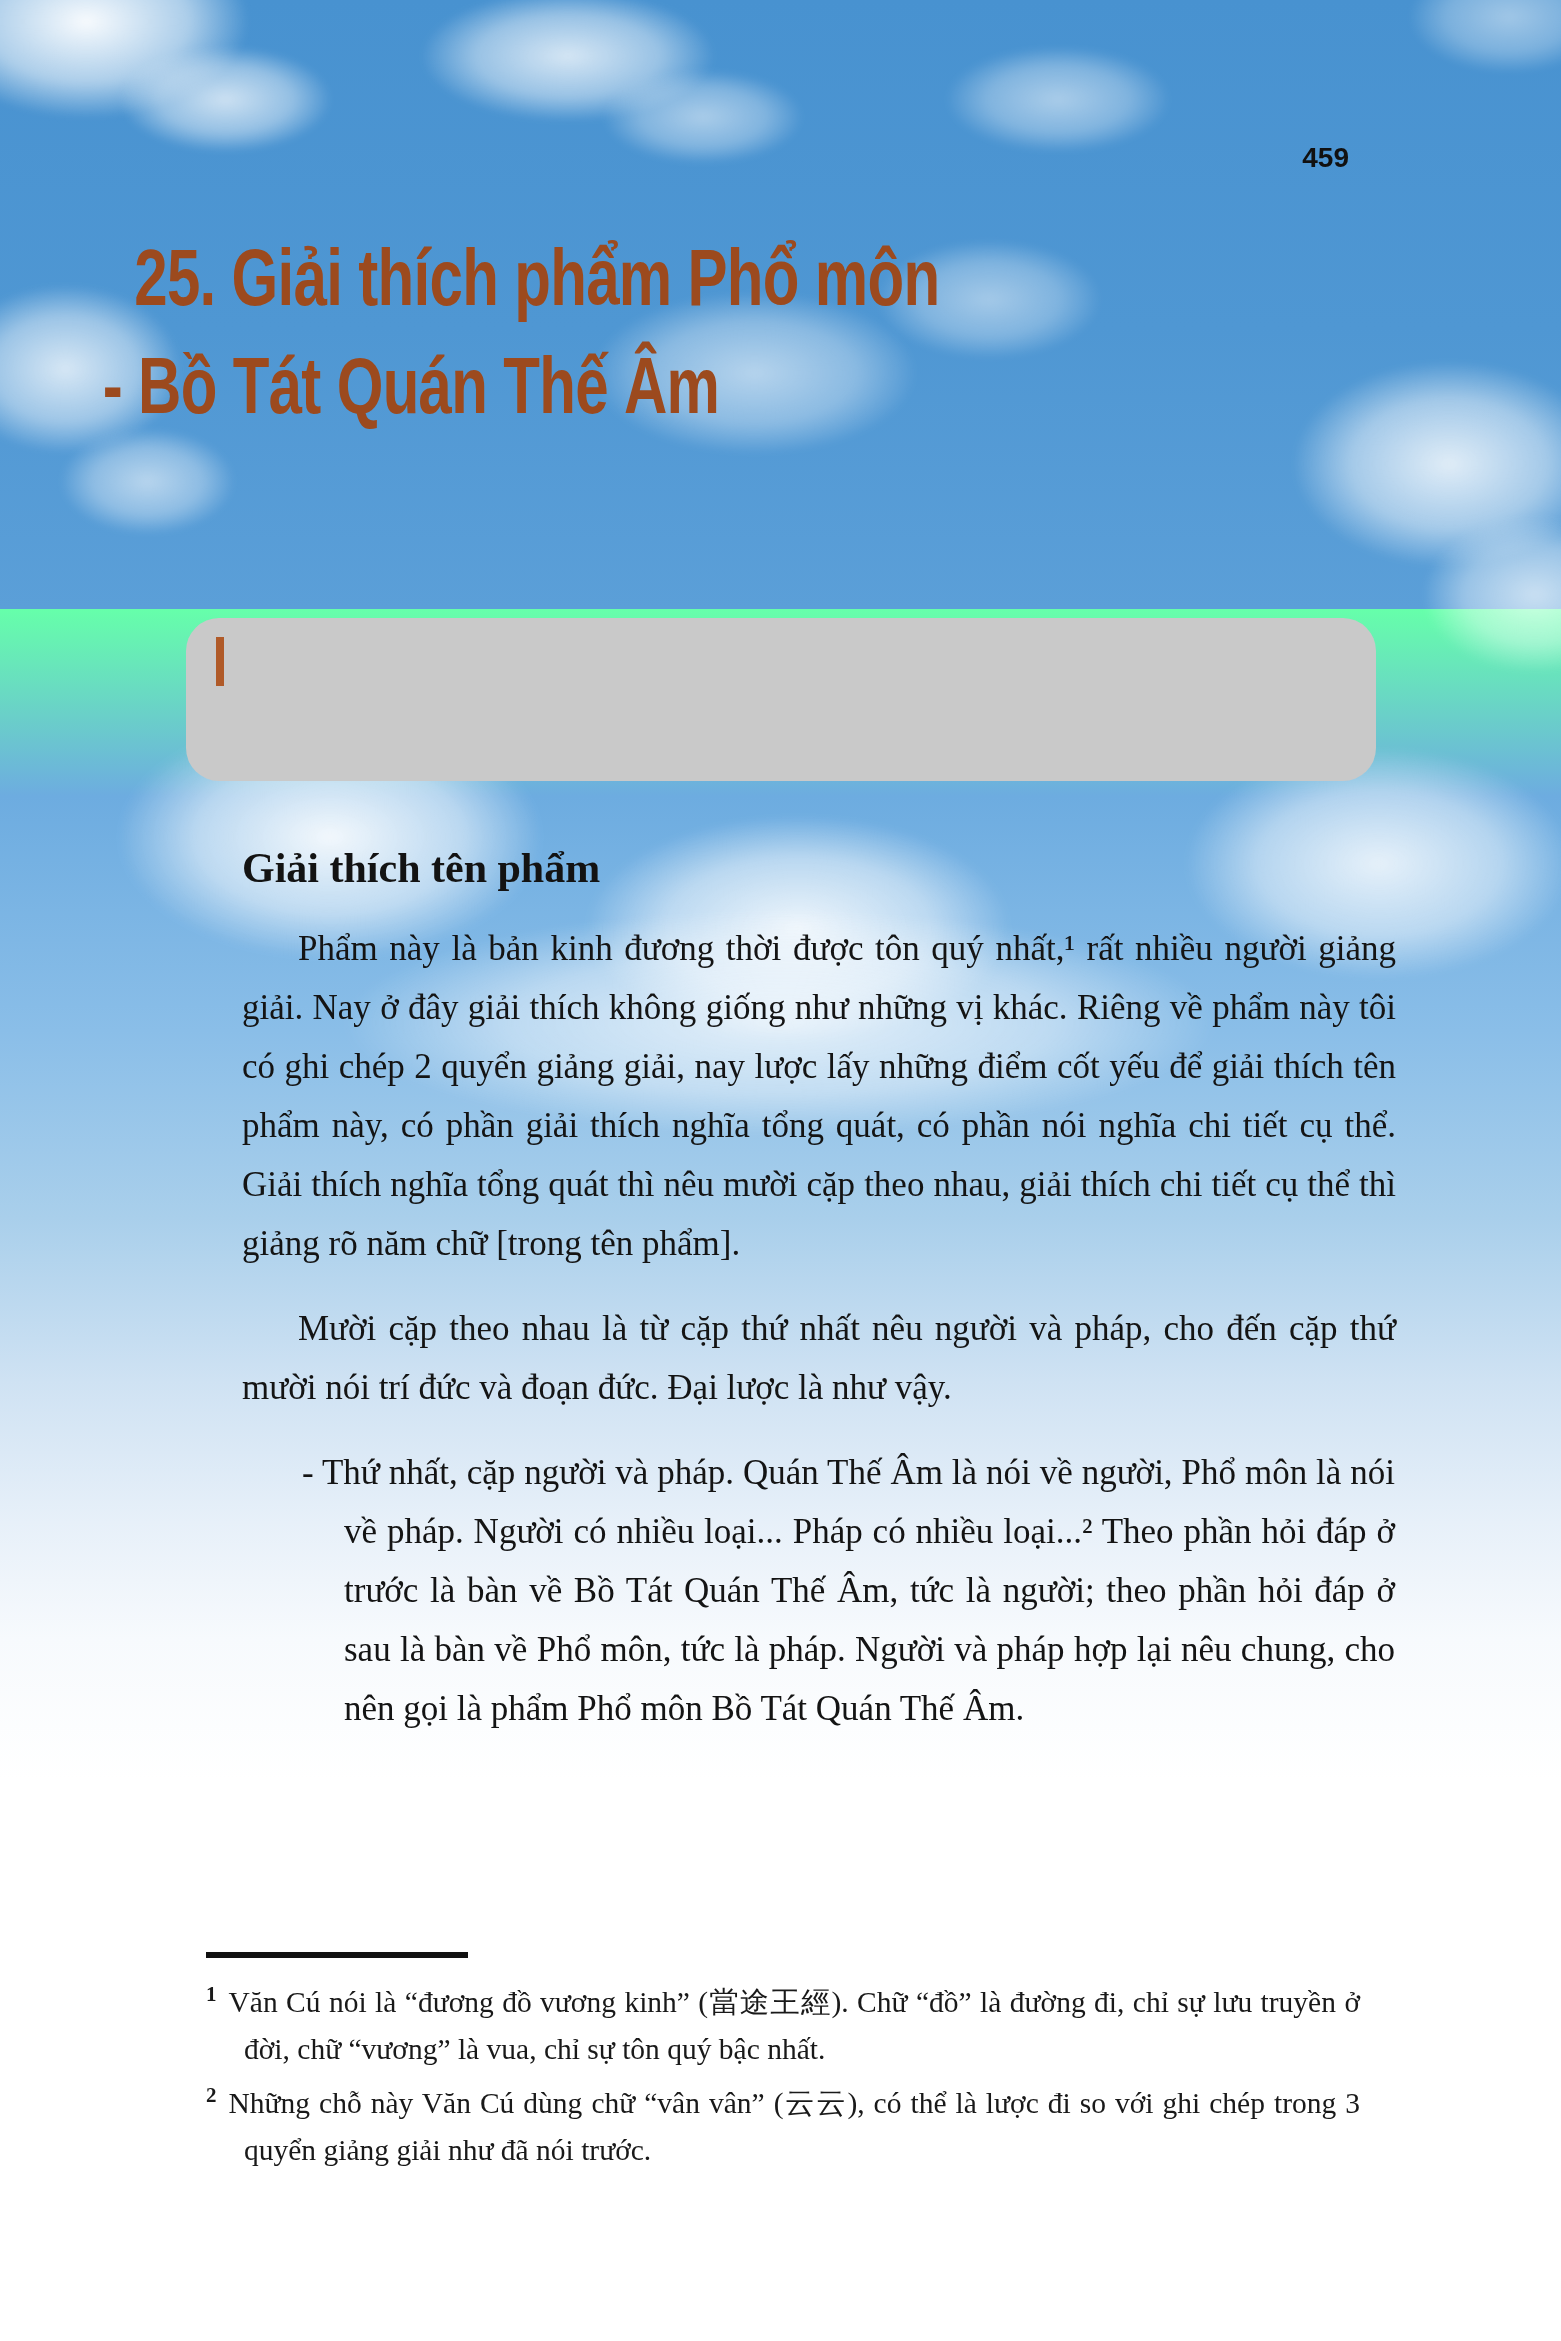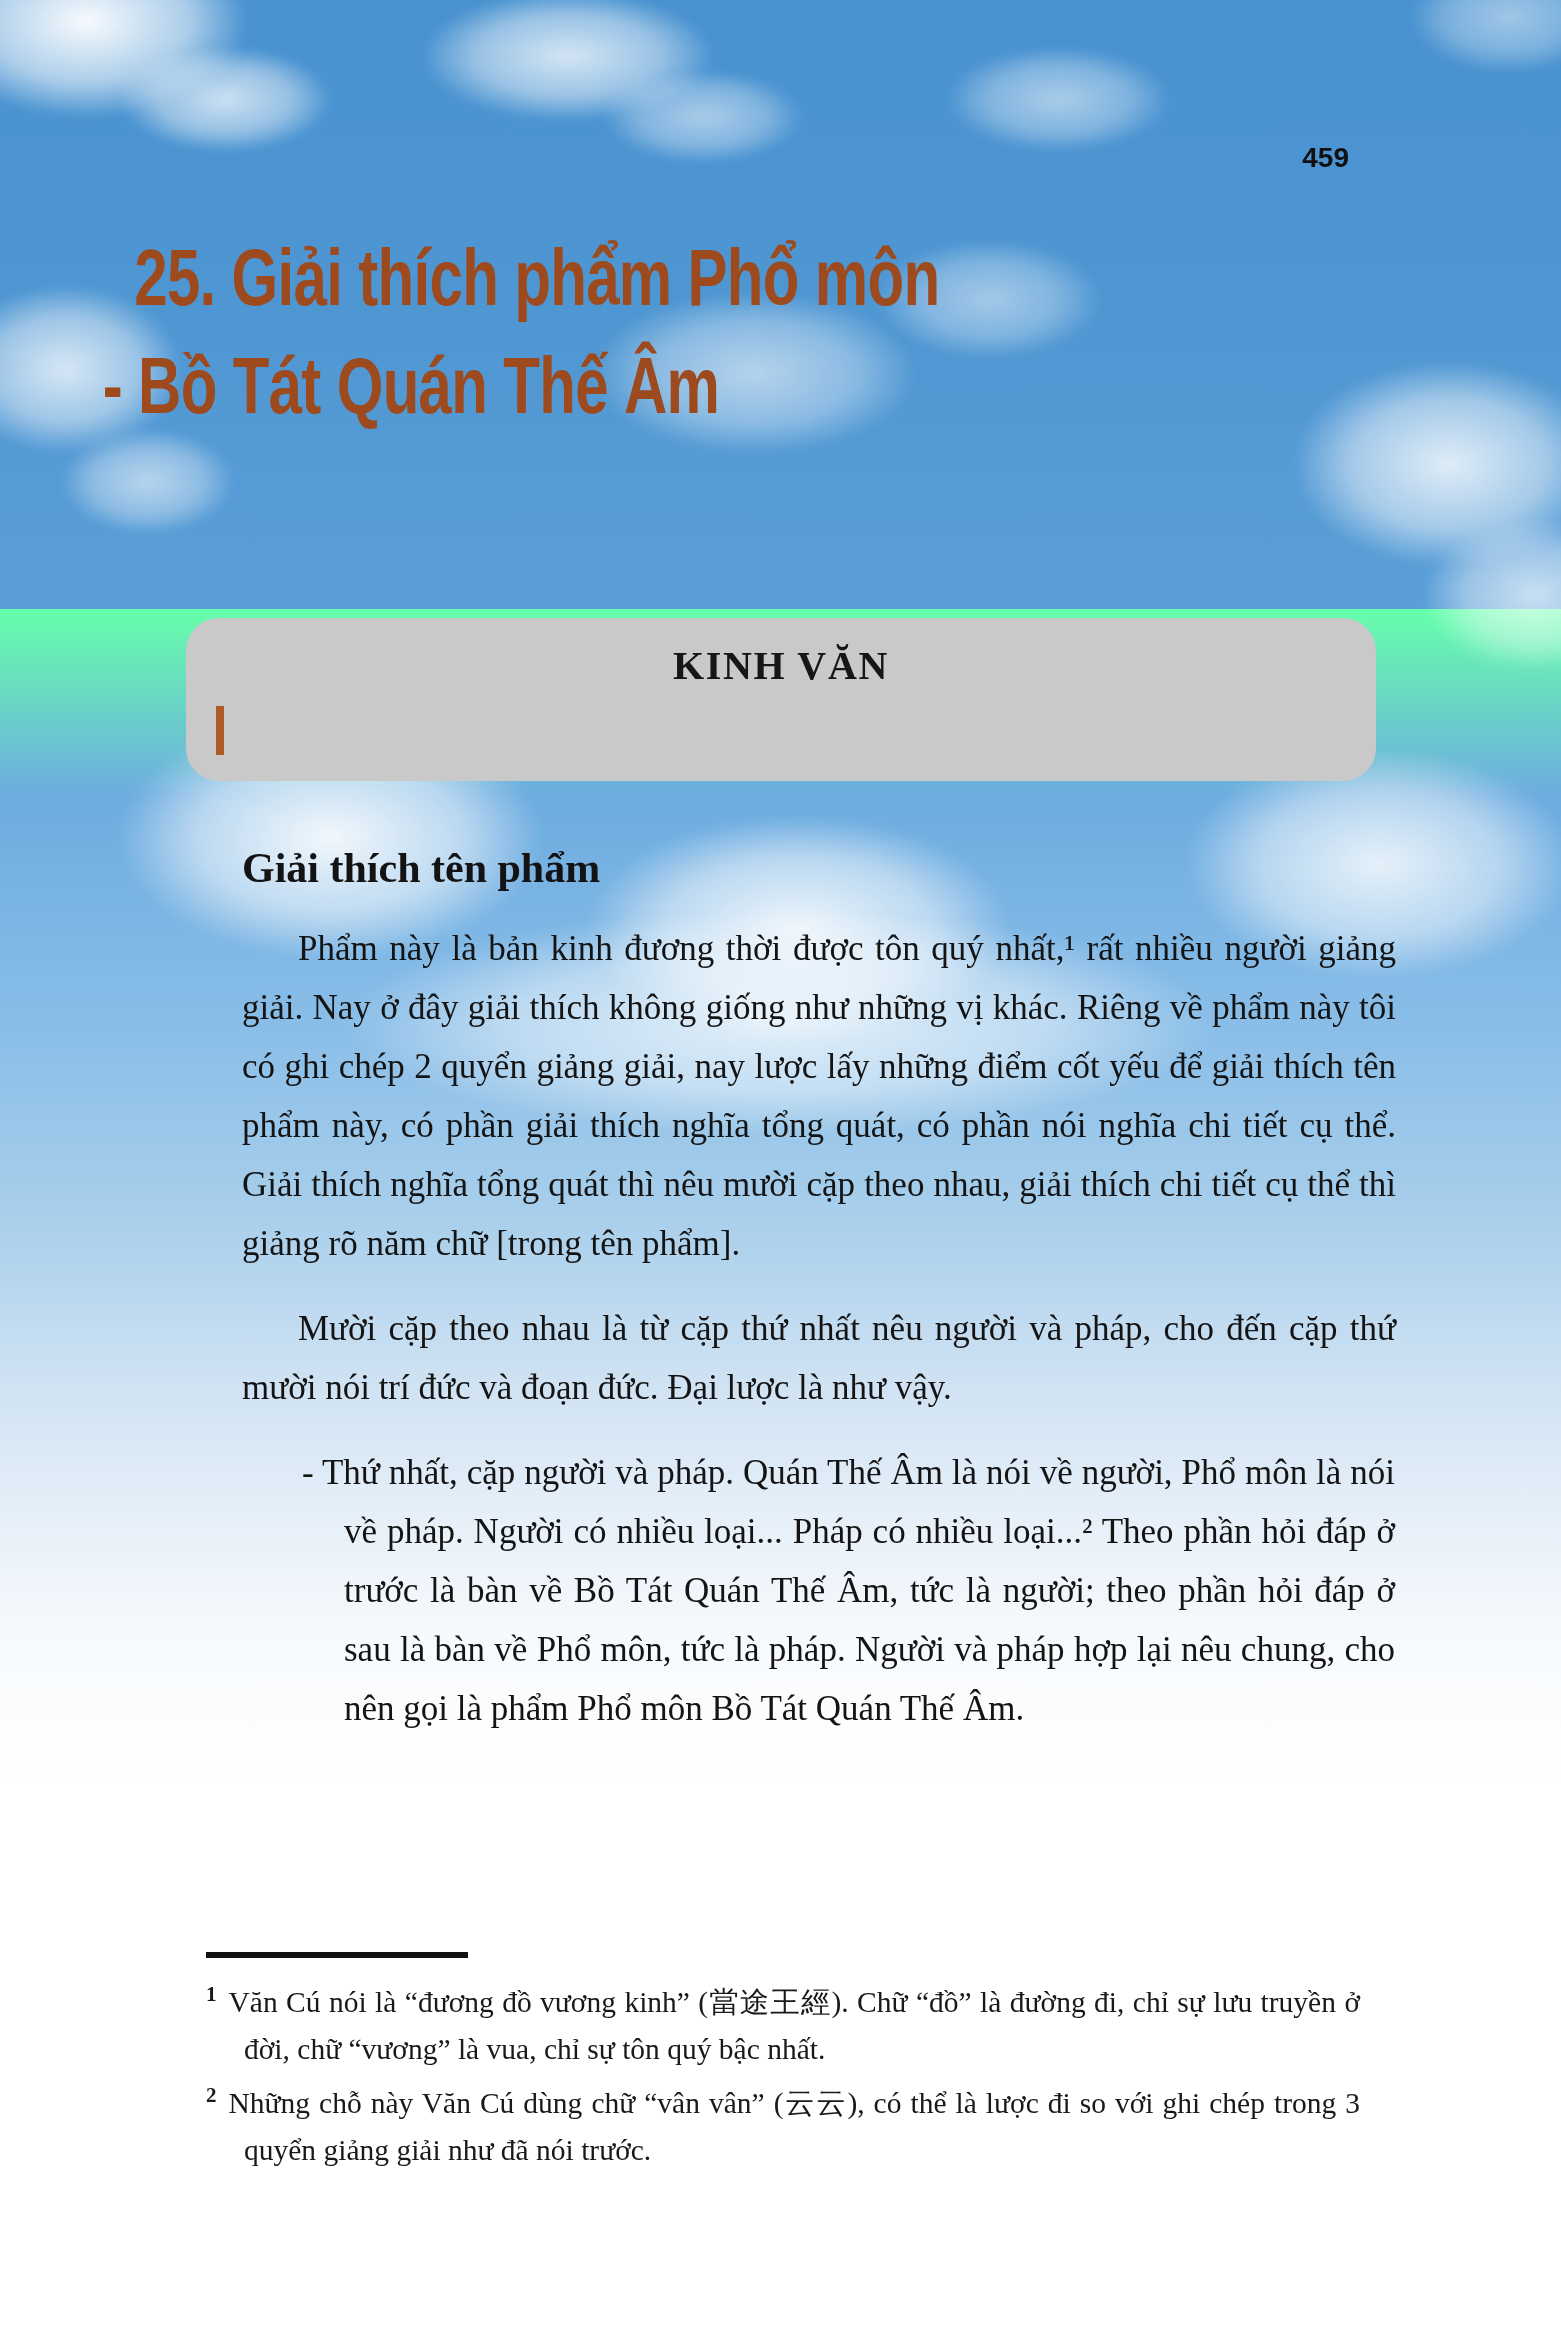--- a/index.html
+++ b/index.html
@@ -78,21 +78,20 @@
 </div>
 
 <div class="pagenum">459</div>
 
 <div class="title">
   <div><span class="title-line">25. Giải thích phẩm Phổ môn</span></div>
   <div><span class="title-line">- Bồ Tát Quán Thế Âm</span></div>
 </div>
 
 <div class="kv-box">
-  <div class="kv-heading">KINH VĂN</div>
   <div class="kv-subrow">
     <div class="kv-bar"></div>
   </div>
 </div>
 
 <div class="content">
   <h2 class="section-heading">Giải thích tên phẩm</h2>
   <p class="indent">Phẩm này là bản kinh đương thời được tôn quý nhất,¹ rất nhiều người giảng giải. Nay ở đây giải thích không giống như những vị khác. Riêng về phẩm này tôi có ghi chép 2 quyển giảng giải, nay lược lấy những điểm cốt yếu để giải thích tên phẩm này, có phần giải thích nghĩa tổng quát, có phần nói nghĩa chi tiết cụ thể. Giải thích nghĩa tổng quát thì nêu mười cặp theo nhau, giải thích chi tiết cụ thể thì giảng rõ năm chữ [trong tên phẩm].</p>
   <p class="indent">Mười cặp theo nhau là từ cặp thứ nhất nêu người và pháp, cho đến cặp thứ mười nói trí đức và đoạn đức. Đại lược là như vậy.</p>
   <p class="list-item">- Thứ nhất, cặp người và pháp. Quán Thế Âm là nói về người, Phổ môn là nói về pháp. Người có nhiều loại... Pháp có nhiều loại...² Theo phần hỏi đáp ở trước là bàn về Bồ Tát Quán Thế Âm, tức là người; theo phần hỏi đáp ở sau là bàn về Phổ môn, tức là pháp. Người và pháp hợp lại nêu chung, cho nên gọi là phẩm Phổ môn Bồ Tát Quán Thế Âm.</p>

